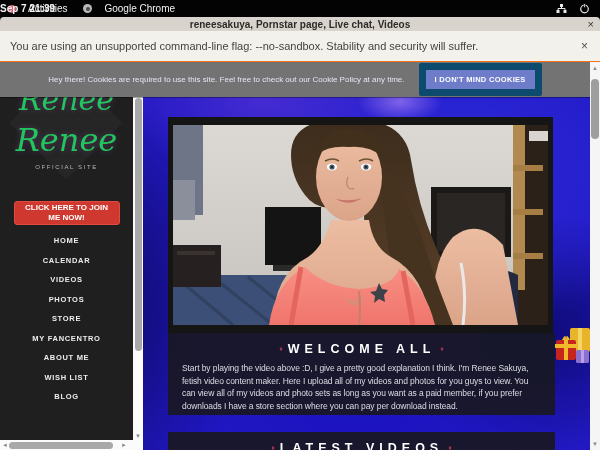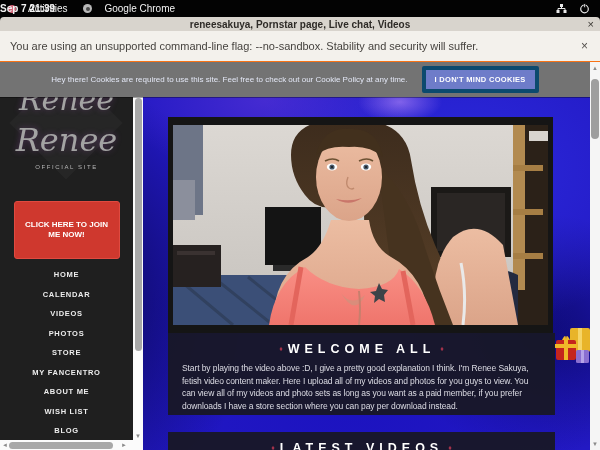--- a/index.html
+++ b/index.html
@@ -42,37 +42,37 @@
       radial-gradient(ellipse 260px 320px at 12% 62%, rgba(8,6,80,.95), transparent 70%),
       radial-gradient(ellipse 340px 260px at 60% 85%, rgba(25,16,190,.75), transparent 72%),
       radial-gradient(ellipse 200px 160px at 92% 70%, rgba(10,8,100,.85), transparent 75%),
       #2319c4; }
 
   
   #cookie-bar { position:absolute; left:0; top:0; width:590px; height:35px; background:#737373;
     display:flex; align-items:center; justify-content:center; gap:14px; z-index:30;
     box-shadow:0 1px 0 rgba(0,0,0,.35); }
   #cookie-bar .msg { font-size:8px; color:#e3e7f5; }
-  #cookie-btn { background:#6e7cc9; border:4px solid #0c4a6e; border-radius:2px; color:#fff;
+  #cookie-btn { background:#6e7cc9; border:7px solid #0c4a6e; border-radius:2px; color:#fff;
     font-size:7.5px; font-weight:bold; padding:5px 9px; letter-spacing:.3px; cursor:pointer; }
 
   
   #sidebar-frame { position:absolute; left:0; top:35px; width:143px; height:353px; z-index:10; }
   #sidebar-content { position:absolute; left:0; top:0; width:133px; height:343px; background:#1f1f1f;
     overflow:hidden; text-align:center; }
   #sidebar-content::before { content:""; position:absolute; left:26px; top:-14px; width:80px; height:80px;
     background:#262626; transform:rotate(45deg); }
   .logo-line { position:relative; font-family:"DejaVu Serif", serif; font-style:italic;
-    color:#a3a3a3; text-shadow:0 0 6px rgba(180,90,210,.35); }
+    color:#22c55e; text-shadow:0 0 6px rgba(180,90,210,.35); }
   #logo1 { font-size:30px; line-height:32px; margin-top:-13px; }
   #logo2 { font-size:32px; line-height:38px; margin-top:5px; }
   #tagline { position:relative; font-size:6px; letter-spacing:1.6px; color:#b7b7b7; margin-top:5px; }
   #join-btn { position:relative; display:block; margin:31px auto 0; width:106px; background:#cf382e;
     border:1px solid #e04a40; border-radius:3px; color:#fff; font-size:8px; line-height:10px;
-    font-weight:bold; padding:18px 4px; cursor:pointer; font-family:"Liberation Sans",sans-serif; }
+    font-weight:bold; padding:1px 4px; cursor:pointer; font-family:"Liberation Sans",sans-serif; }
   #nav { position:relative; margin-top:6px; }
   .nav-item { height:19.5px; line-height:19.5px; font-size:7.5px; font-weight:bold; color:#ededed;
     letter-spacing:.7px; cursor:pointer; }
 
   
   #sb-vscroll { position:absolute; left:133px; top:0; width:10px; height:353px; background:#fbfbfb; }
   #sb-vthumb { position:absolute; left:1.5px; top:1px; width:7px; height:253px; background:#a8a8a8;
     border-radius:4px; }
   #sb-vdown { position:absolute; left:0; bottom:11px; width:10px; text-align:center; font-size:6px;
     color:#8a8a8a; }

